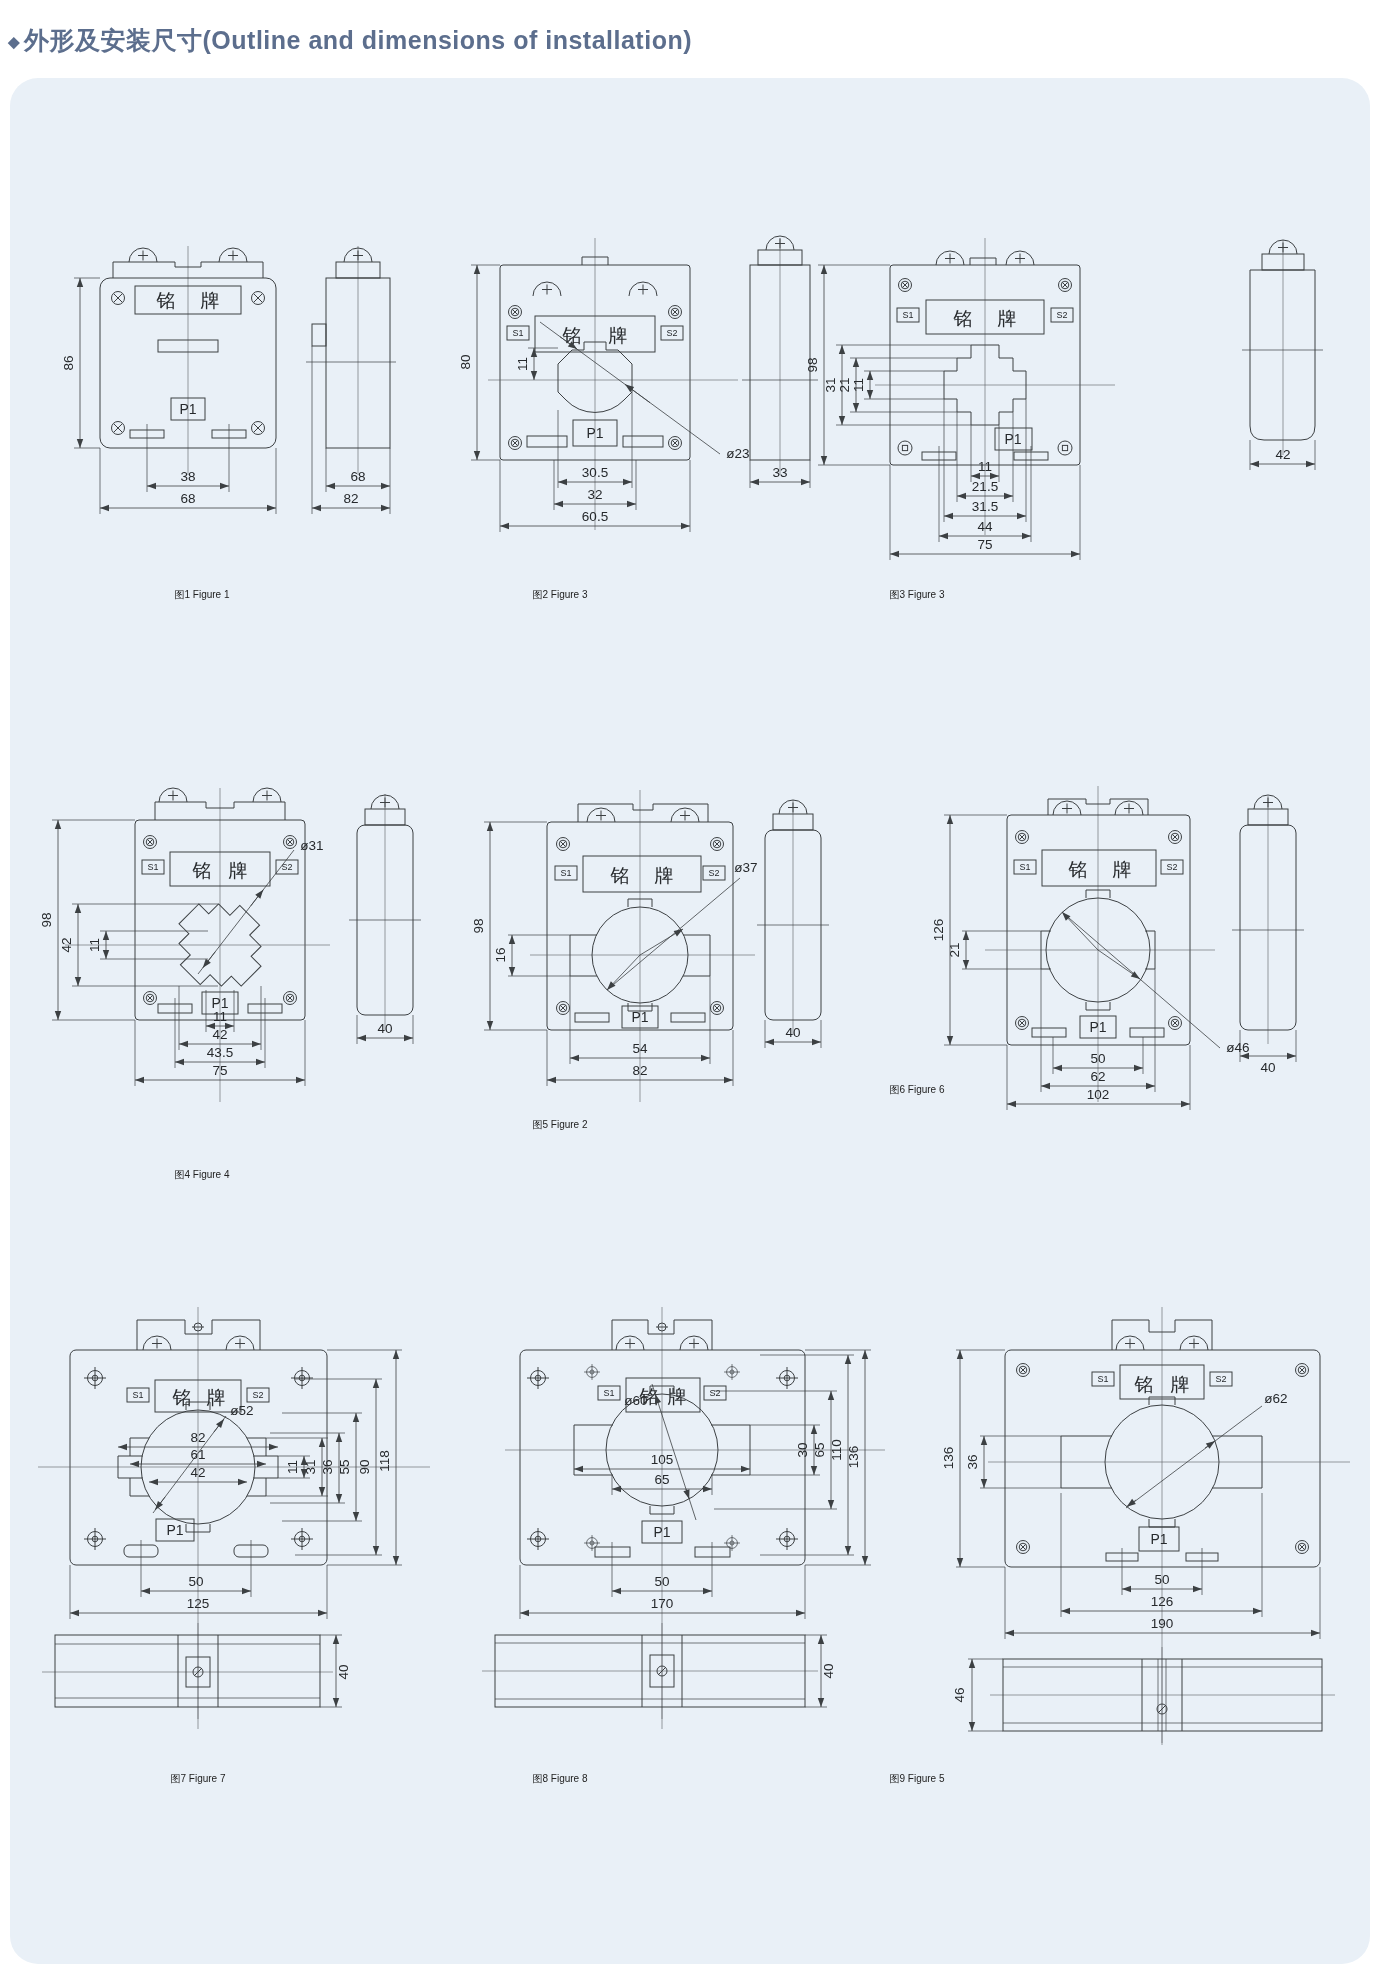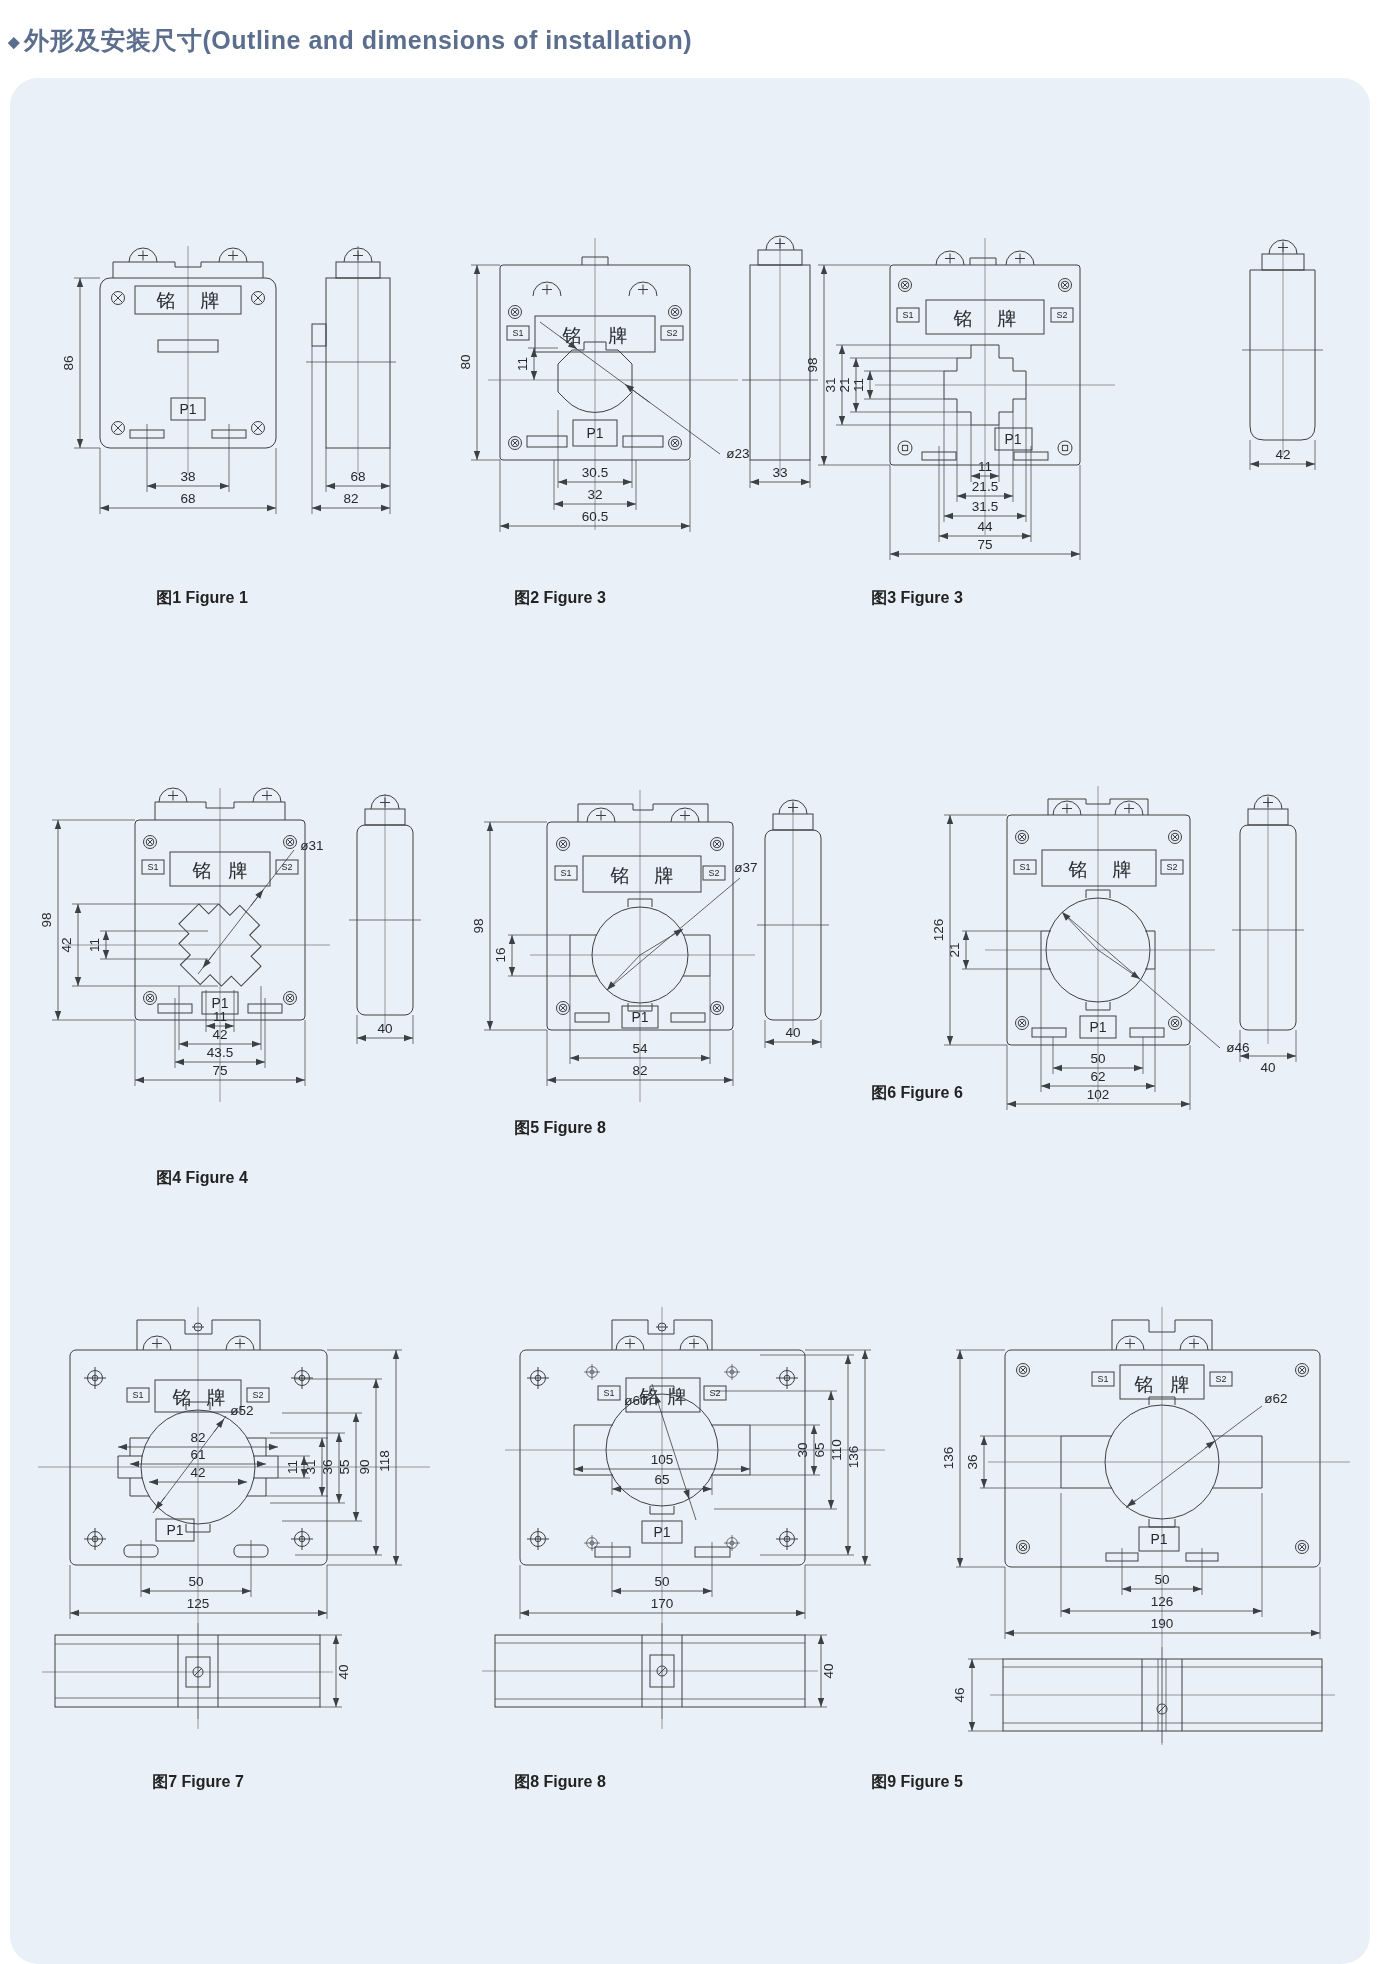--- a/index.html
+++ b/index.html
@@ -15,21 +15,21 @@
   .thin{stroke:#3c4043;stroke-width:0.7;fill:none;}
   .cl{stroke:#5a5e63;stroke-width:0.6;fill:none;}
   .dim{stroke:#3c4043;stroke-width:0.8;fill:none;marker-start:url(#arr);marker-end:url(#arr);}
   .lead{stroke:#3c4043;stroke-width:0.8;fill:none;}
   .la{stroke:#3c4043;stroke-width:0.8;fill:none;marker-end:url(#arr);}
   text{font-family:"Liberation Sans",sans-serif;fill:#26292c;}
   text.dt{font-size:13.5px;text-anchor:middle;}
   text.cn{font-size:19px;text-anchor:middle;}
   text.sm{font-size:9px;text-anchor:middle;}
   text.p1{font-size:14px;text-anchor:middle;}
-  .cap{position:absolute;width:220px;text-align:center;font-size:16px;color:#222;font-weight:bold;}
+  .cap{position:absolute;width:220px;text-align:center;font-size:10px;color:#222;}
 </style>
 </head>
 <body>
 
 <div class="stage">
 
   <svg width="0" height="0" style="position:absolute">
     <defs>
       <marker id="arr" viewBox="0 0 10 10" refX="9.5" refY="5" markerWidth="10" markerHeight="10" markerUnits="userSpaceOnUse" orient="auto-start-reverse">
         <path d="M0.5,1.8 L9.5,5 L0.5,8.2 Z" fill="#3c4043"></path>
@@ -553,21 +553,21 @@
       <g>
         <line class="thin" x1="340" y1="250" x2="340" y2="282"></line>
           <line class="thin" x1="396" y1="250" x2="396" y2="282"></line>
         <line class="dim" x1="340" y1="276" x2="396" y2="276"></line>
         <text class="dt" x="368" y="292">40</text>
       </g>
     </g>
   </svg>
 
   <div class="cap" style="left:92px;top:1168px">图4 Figure 4</div>
-  <div class="cap" style="left:450px;top:1118px">图5 Figure 8</div>
+  <div class="cap" style="left:450px;top:1118px">图5 Figure 2</div>
   <div class="cap" style="left:807px;top:1083px">图6 Figure 6</div>
 
   <svg class="fig" style="left:30px;top:1295px" width="430" height="440" viewBox="0 0 430 440">
     <g>
       <line class="cl" x1="168" y1="12" x2="168" y2="434"></line>
       <path class="ln" d="M107,55 V25 H155 V39 H182 V25 H230 V55"></path>
       <g class="ln">
           <use href="#dome" x="127" y="55"></use>
           <use href="#dome" x="210" y="55"></use>
         <circle cx="168" cy="32" r="4"></circle>

